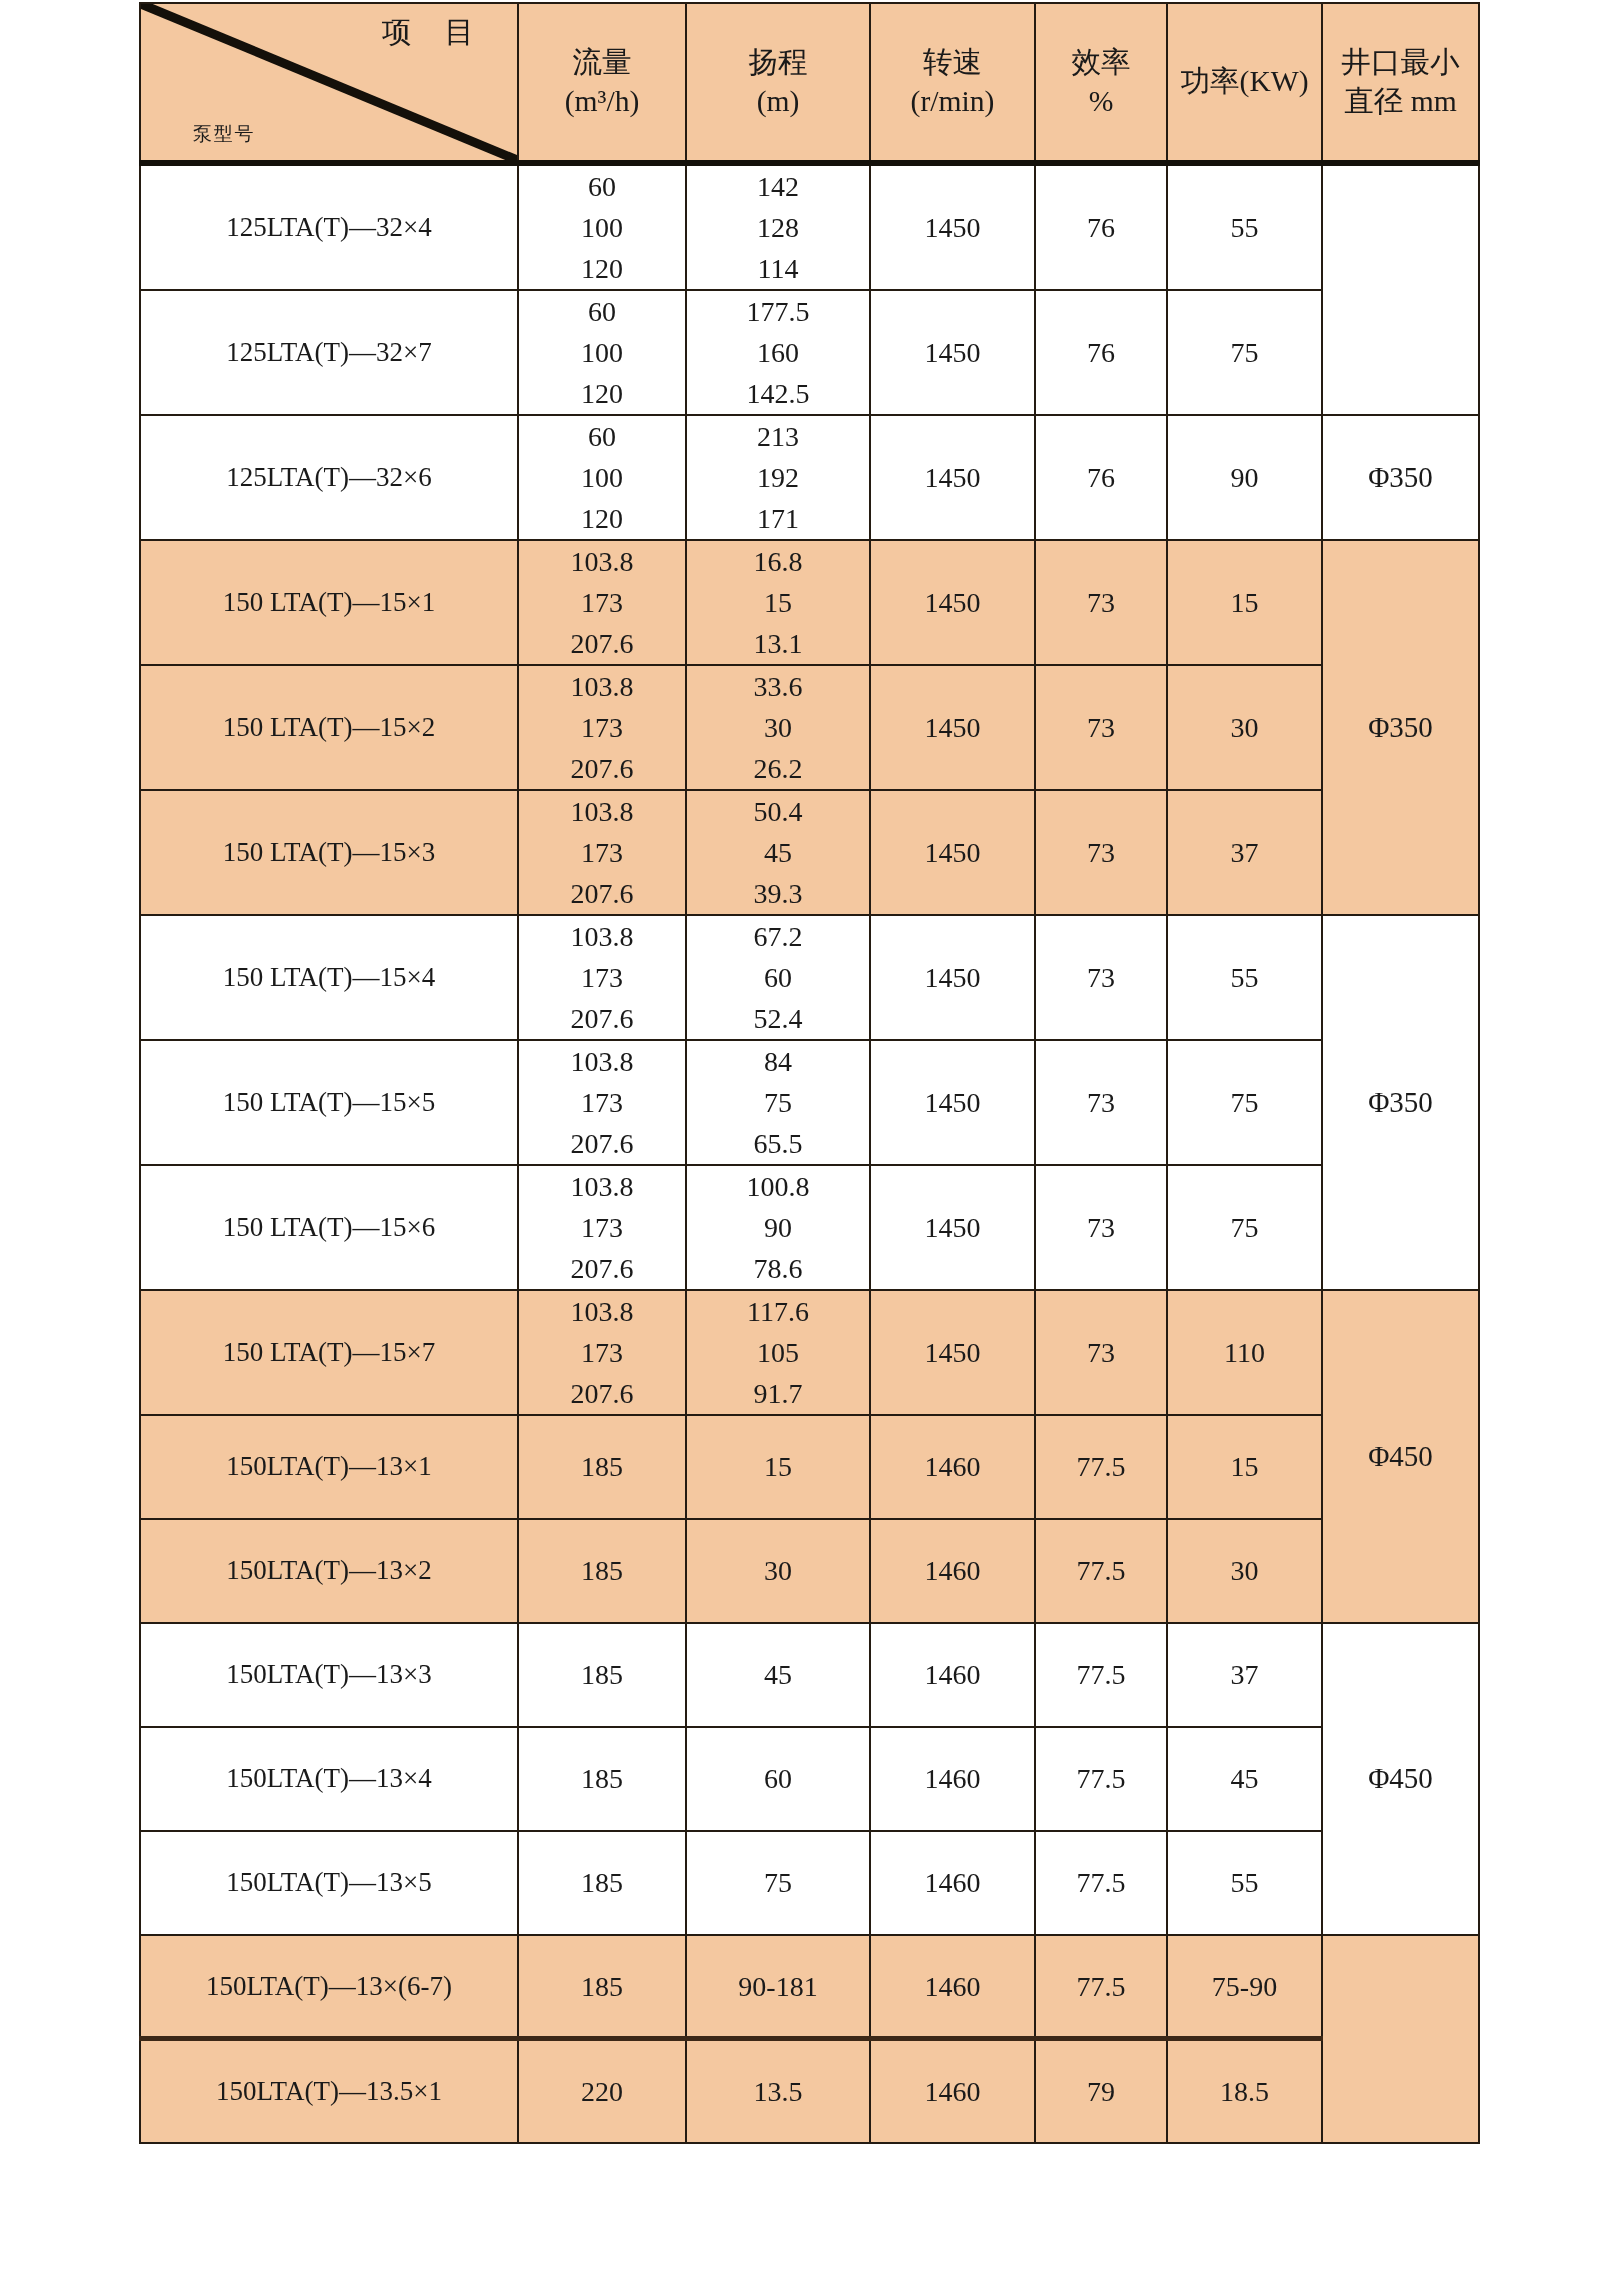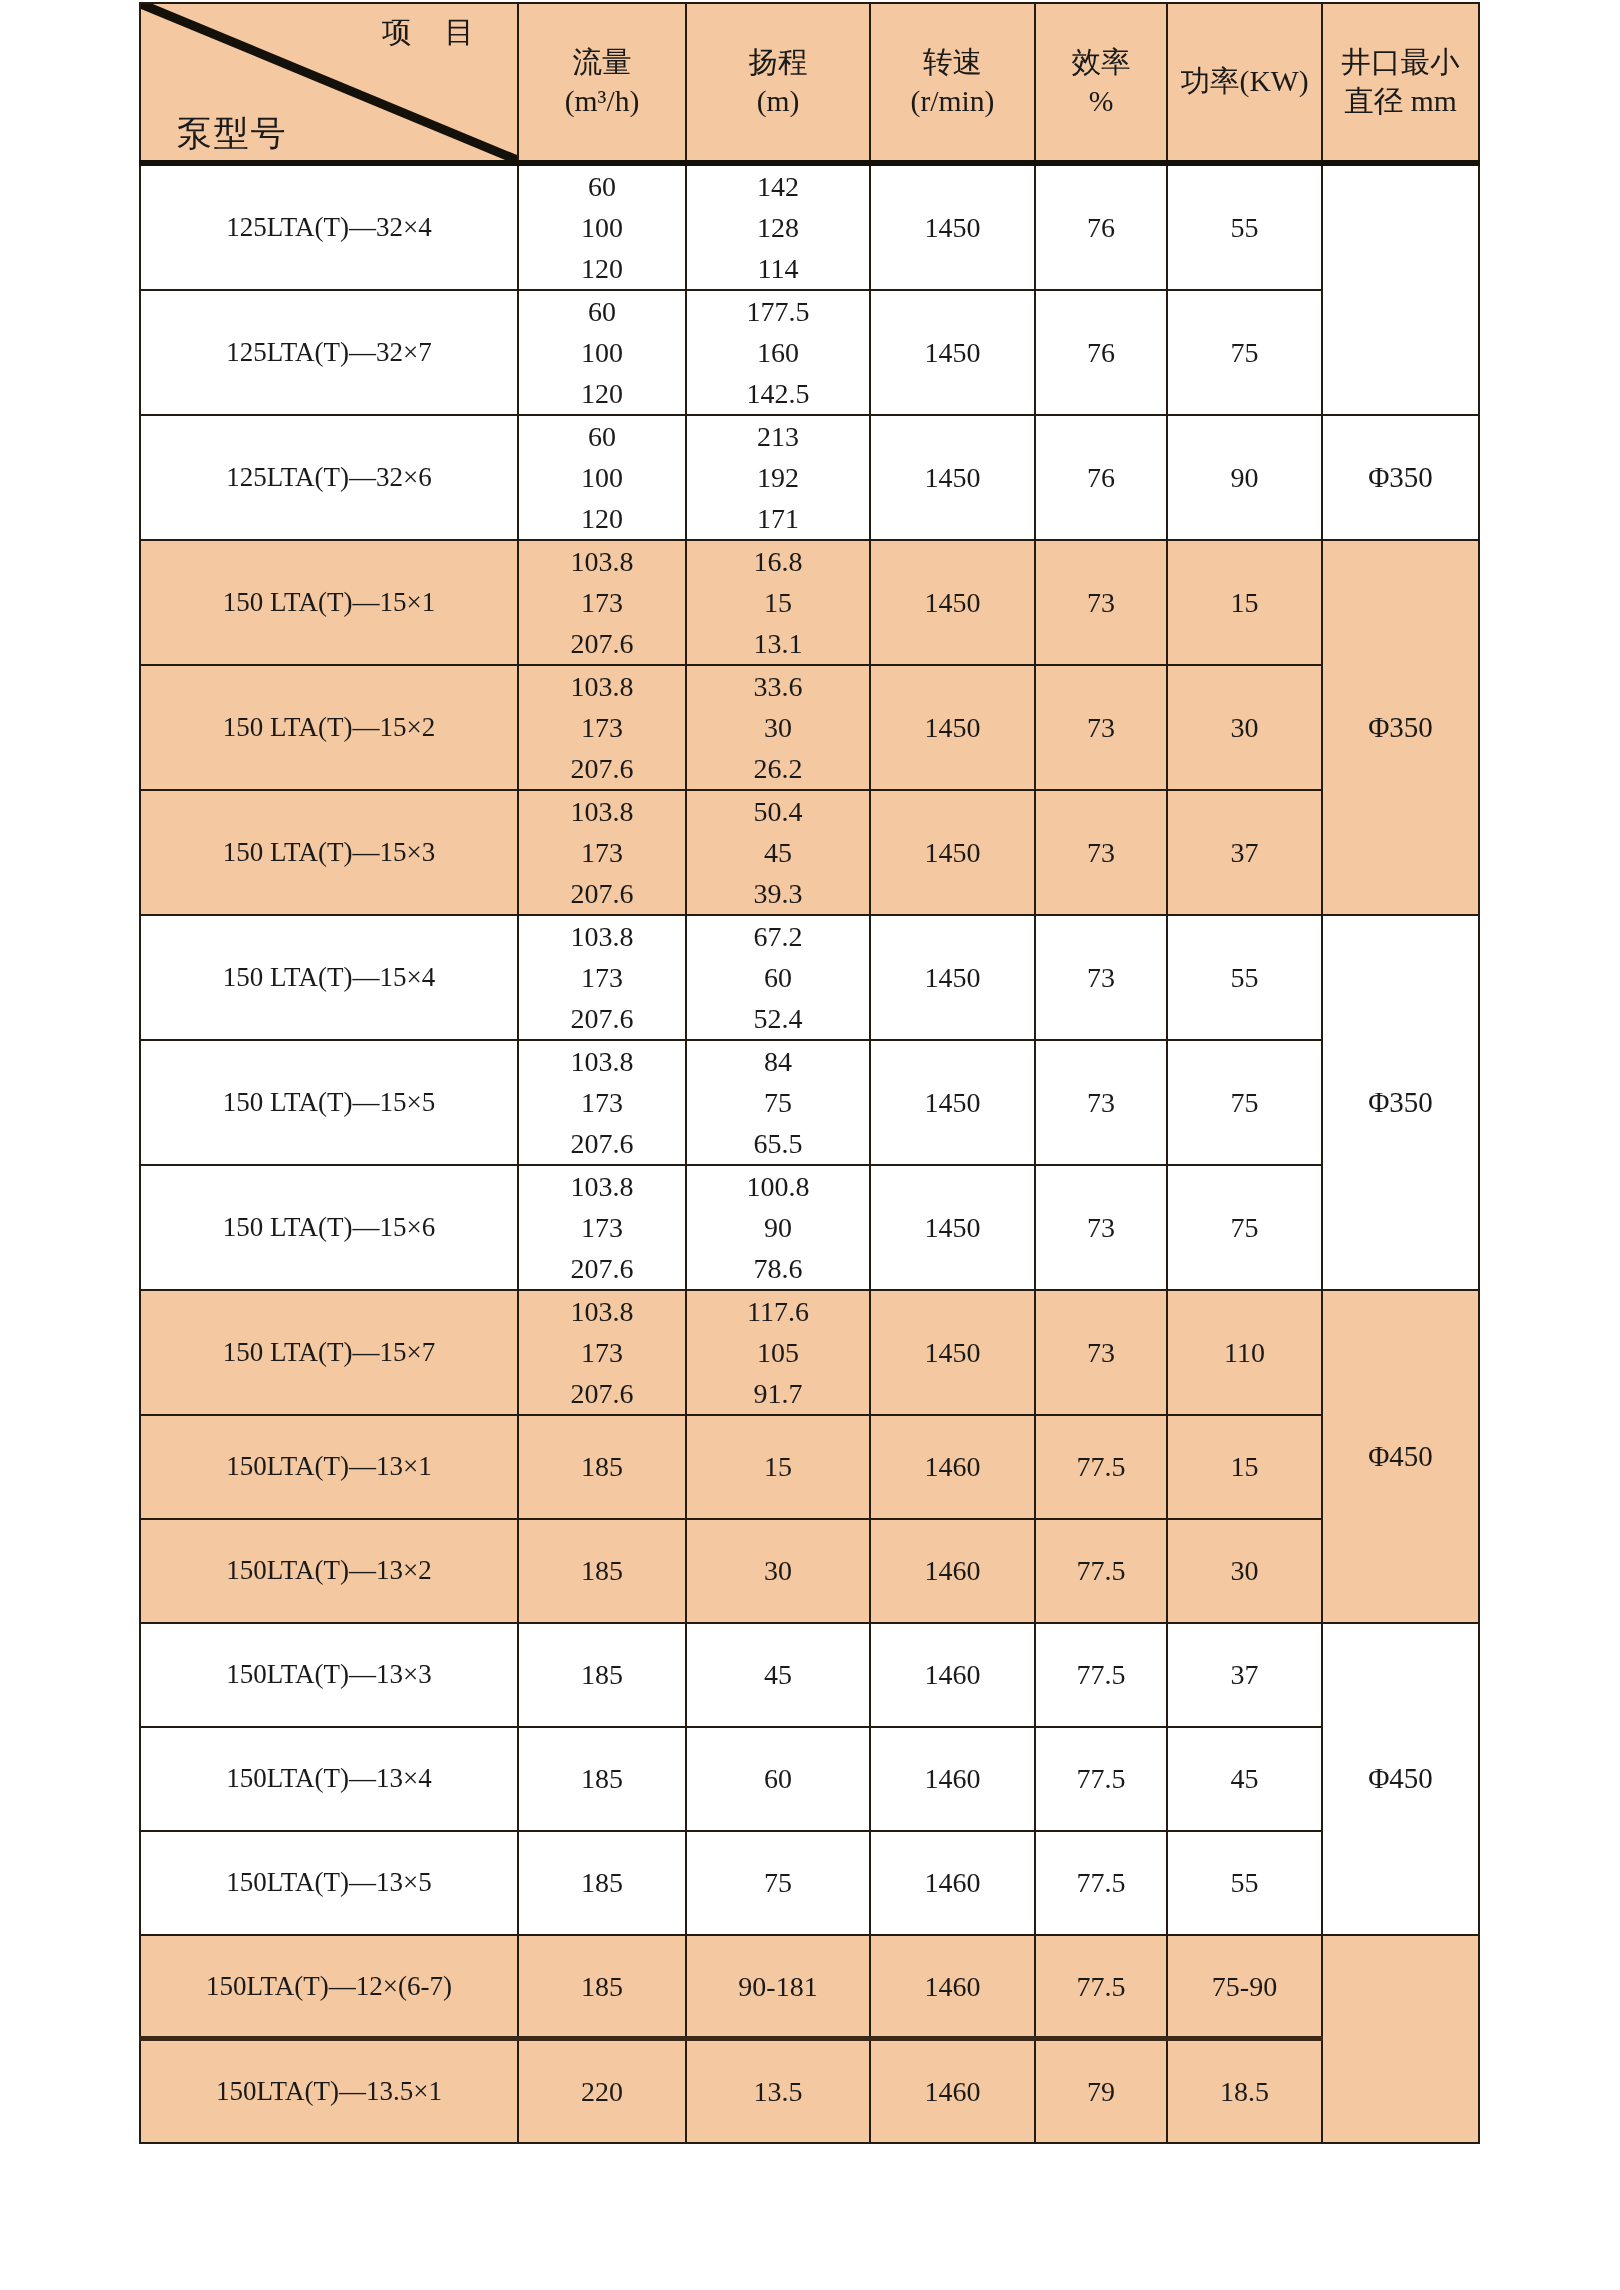--- a/index.html
+++ b/index.html
@@ -10,21 +10,21 @@
   td{border:2.7px solid #241b12;text-align:center;vertical-align:middle;
      font-size:28px;white-space:pre-line;line-height:41px;padding:0;overflow:hidden;}
   tr.datarow{height:104px;}
   tr.hdr{height:88px;}
   tr.hdr td{border-bottom:6.3px solid #14100a;font-size:29.6px;line-height:39px;}
   tr.thicktop td{border-top:5.4px solid #3c2817;margin-left:16px;}
   .peach{background:#F4C8A0;}
   td.corner{position:relative;padding:0;}
   .corner svg{position:absolute;left:0;top:0;width:100%;height:100%;display:block;}
   .corner .c-top{position:absolute;top:9px;right:41px;font-size:29.6px;letter-spacing:1.8px;}
-  .corner .c-bottom{position:absolute;bottom:7.2px;left:36px;font-size:35px;letter-spacing:1.8px;}
+  .corner .c-bottom{position:absolute;bottom:7.2px;left:52px;font-size:19px;letter-spacing:1.8px;}
   td.model{font-size:27px;}
   td.well{font-size:29px;}
 </style>
 </head>
 <body>
 
 <div class="page">
 <table class="pump">
   <colgroup>
     <col style="width:378px">
@@ -223,21 +223,21 @@
   <tr class="datarow">
     <td class="model">150LTA(T)—13×5</td>
     <td>185</td>
     <td>75</td>
     <td>1460</td>
     <td>77.5</td>
     <td>55</td>
   </tr>
 
   <tr class="datarow peach">
-    <td class="model">150LTA(T)—12×(6-7)</td>
+    <td class="model">150LTA(T)—13×(6-7)</td>
     <td>185</td>
     <td>90-181</td>
     <td>1460</td>
     <td>77.5</td>
     <td>75-90</td>
     <td class="well peach" rowspan="2"></td>
   </tr>
   <tr class="datarow peach thicktop">
     <td class="model">150LTA(T)—13.5×1</td>
     <td>220</td>

